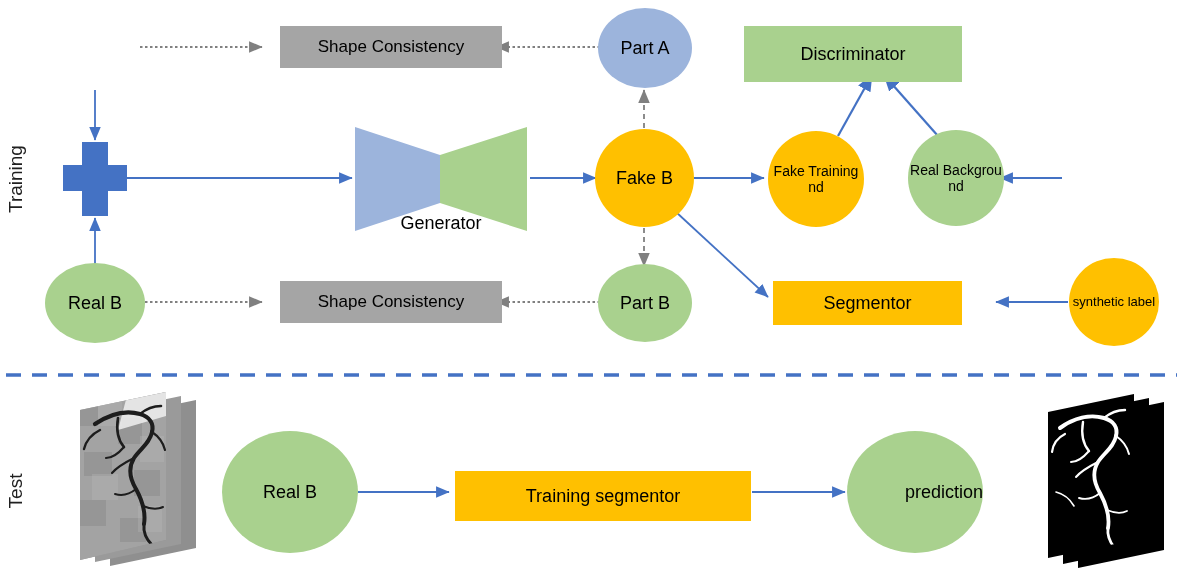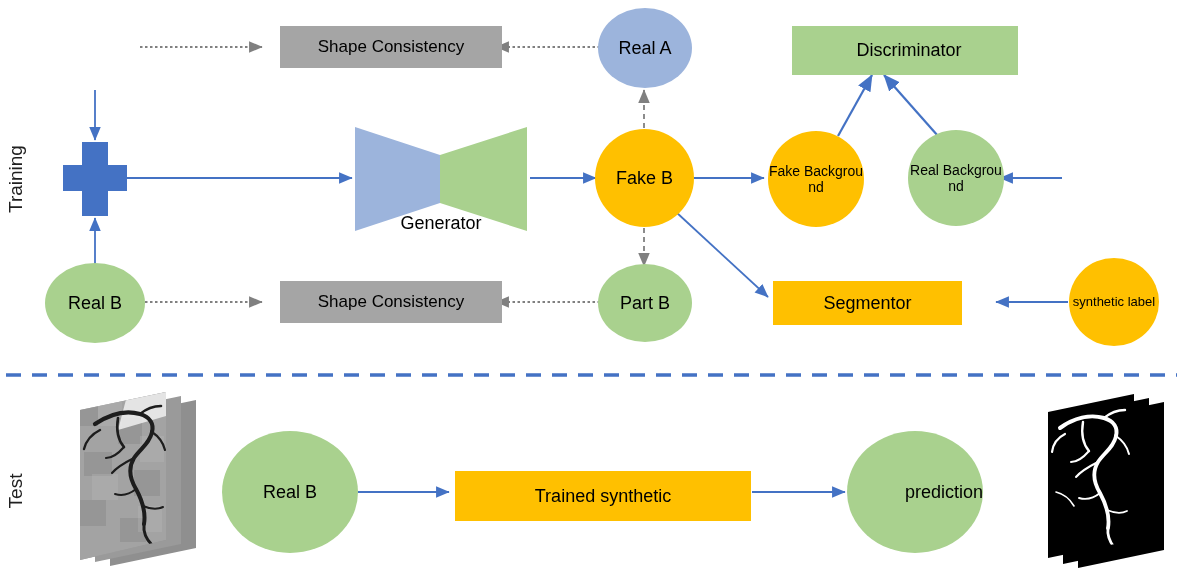--- a/index.html
+++ b/index.html
@@ -228,38 +228,38 @@
 
   <div class="node c-gray t-17" style="left:268px; top:26px; width:222px; height:42px;">
     <span>Shape Consistency</span>
   </div>
 
   <div class="node c-gray t-17" style="left:268px; top:281px; width:222px; height:42px;">
     <span>Shape Consistency</span>
   </div>
 
   <div class="node ellipse c-blue t-18" style="left:598px; top:8px; width:94px; height:80px;">
-    <span>Real A</span>
+    <span>Part A</span>
   </div>
 
   <div class="node ellipse c-green t-18" style="left:598px; top:264px; width:94px; height:78px;">
     <span>Part B</span>
   </div>
 
   <div class="node ellipse c-orange t-18" style="left:595px; top:129px; width:99px; height:98px;">
     <span>Fake B</span>
   </div>
 
-  <div class="node c-green t-18" style="left:792px; top:26px; width:218px; height:49px;padding-left:8px;">
+  <div class="node c-green t-18" style="left:744px; top:26px; width:218px; height:56px;">
     <span>Discriminator</span>
   </div>
 
   <div class="node ellipse c-orange t-14" style="left:768px; top:131px; width:96px; height:96px;">
     <span>Fake
-Backgrou
+Training
 nd</span>
   </div>
 
   <div class="node ellipse c-green t-14" style="left:908px; top:130px; width:96px; height:96px;">
     <span>Real
 Backgrou
 nd</span>
   </div>
 
 
@@ -270,20 +270,20 @@
   <div class="node ellipse c-orange t-13" style="left:1069px; top:258px; width:90px; height:88px;">
     <span>synthetic
 label</span>
   </div>
 
   <div class="node ellipse c-green t-18" style="left:222px; top:431px; width:136px; height:122px;">
     <span>Real B</span>
   </div>
 
   <div class="node c-orange t-18" style="left:455px; top:471px; width:296px; height:50px;">
-    <span>Trained synthetic</span>
+    <span>Training segmentor</span>
   </div>
 
   <div class="node ellipse c-green t-18" style="left:847px; top:431px; width:136px; height:122px;justify-content:flex-end;">
     <span>prediction</span>
   </div>
 
 </div>
 
 </body></html>

